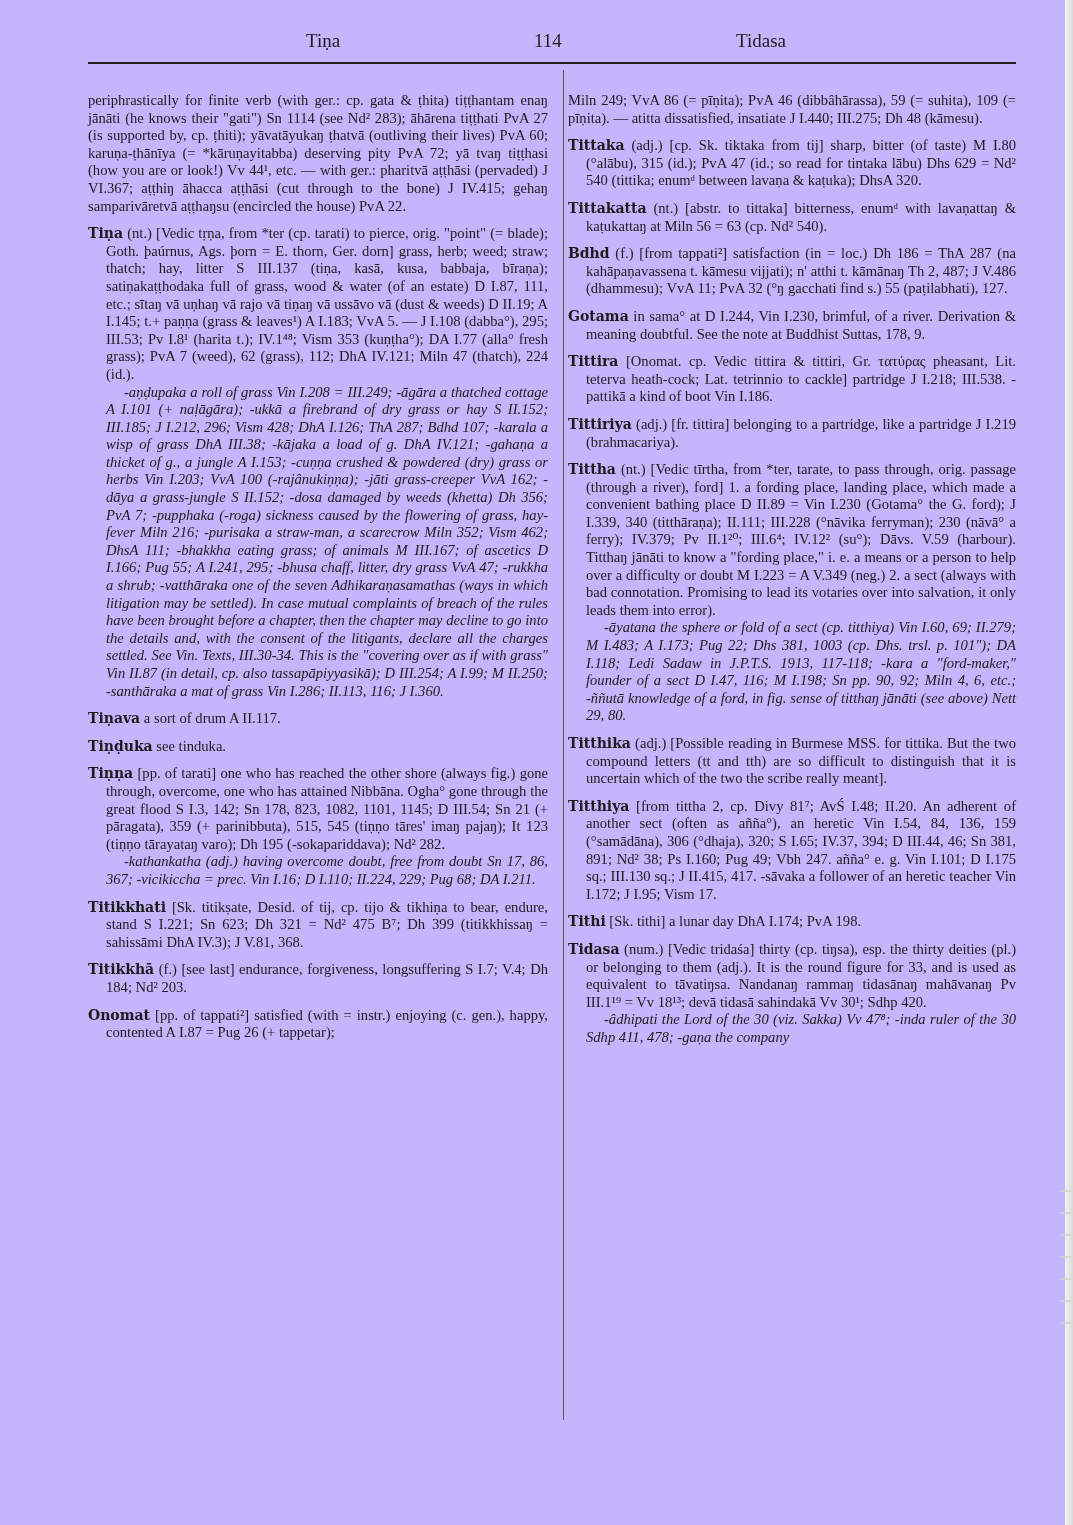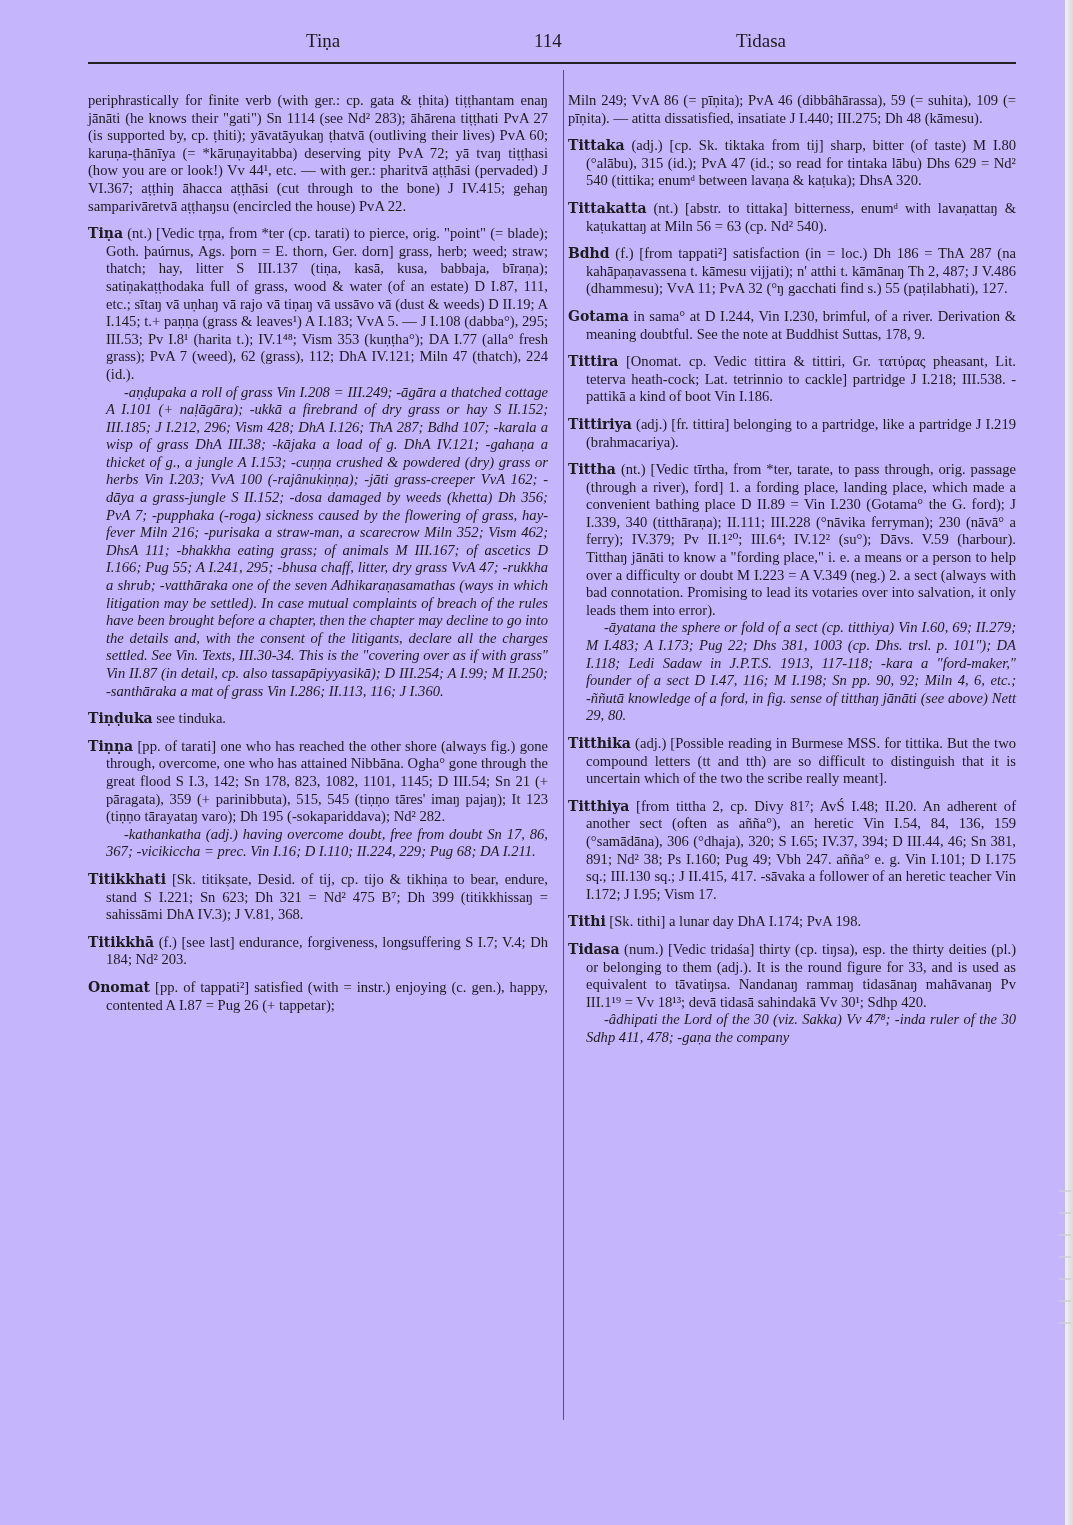--- a/index.html
+++ b/index.html
@@ -39,20 +39,21 @@
     <span class="hd hd-center">114</span>
     <span class="hd hd-right">Tidasa</span>
   </div>
   <div class="rule"></div>
   <div class="divider"></div>
 
   <div class="col col-left">
     <p class="entry cont">periphrastically for finite verb (with ger.: cp. gata &amp; ṭhita) tiṭṭhantam enaŋ jānāti (he knows their "gati") Sn 1114 (see Nd² 283); āhārena tiṭṭhati PvA 27 (is supported by, cp. ṭhiti); yāvatāyukaŋ ṭhatvā (outliving their lives) PvA 60; karuṇa-ṭhānīya (= *kāruṇayitabba) deserving pity PvA 72; yā tvaŋ tiṭṭhasi (how you are or look!) Vv 44¹, etc. — with ger.: pharitvā aṭṭhāsi (pervaded) J VI.367; aṭṭhiŋ āhacca aṭṭhāsi (cut through to the bone) J IV.415; gehaŋ samparivāretvā aṭṭhaŋsu (encircled the house) PvA 22.</p>
     <div id="left-entries">
         <p class="entry"><span class="hw">Tiṇa</span> <span class="body-text">(nt.) [Vedic tṛṇa, from *ter (cp. tarati) to pierce, orig. "point" (= blade); Goth. þaúrnus, Ags. þorn = E. thorn, Ger. dorn] grass, herb; weed; straw; thatch; hay, litter S III.137 (tiṇa, kasā, kusa, babbaja, bīraṇa); satiṇakaṭṭhodaka full of grass, wood &amp; water (of an estate) D I.87, 111, etc.; sītaŋ vā uṇhaŋ vā rajo vā tiṇaŋ vā ussāvo vā (dust &amp; weeds) D II.19; A I.145; t.+ paṇṇa (grass &amp; leaves¹) A I.183; VvA 5. — J I.108 (dabba°), 295; III.53; Pv I.8¹ (harita t.); IV.1⁴⁸; Vism 353 (kuṇṭha°); DA I.77 (alla° fresh grass); PvA 7 (weed), 62 (grass), 112; DhA IV.121; Miln 47 (thatch), 224 (id.).</span><span class="subentry-block">-aṇḍupaka a roll of grass Vin I.208 = III.249; -āgāra a thatched cottage A I.101 (+ naḷāgāra); -ukkā a firebrand of dry grass or hay S II.152; III.185; J I.212, 296; Vism 428; DhA I.126; ThA 287; Bdhd 107; -karala a wisp of grass DhA III.38; -kājaka a load of g. DhA IV.121; -gahaṇa a thicket of g., a jungle A I.153; -cuṇṇa crushed &amp; powdered (dry) grass or herbs Vin I.203; VvA 100 (-rajânukiṇṇa); -jāti grass-creeper VvA 162; -dāya a grass-jungle S II.152; -dosa damaged by weeds (khetta) Dh 356; PvA 7; -pupphaka (-roga) sickness caused by the flowering of grass, hay-fever Miln 216; -purisaka a straw-man, a scarecrow Miln 352; Vism 462; DhsA 111; -bhakkha eating grass; of animals M III.167; of ascetics D I.166; Pug 55; A I.241, 295; -bhusa chaff, litter, dry grass VvA 47; -rukkha a shrub; -vatthāraka one of the seven Adhikaraṇasamathas (ways in which litigation may be settled). In case mutual complaints of breach of the rules have been brought before a chapter, then the chapter may decline to go into the details and, with the consent of the litigants, declare all the charges settled. See Vin. Texts, III.30-34. This is the "covering over as if with grass" Vin II.87 (in detail, cp. also tassapāpiyyasikā); D III.254; A I.99; M II.250; -santhāraka a mat of grass Vin I.286; II.113, 116; J I.360.</span></p>
+        <p class="entry"><span class="hw">Tiṇava</span> <span class="body-text">a sort of drum A II.117.</span></p>
         <p class="entry"><span class="hw">Tiṇḍuka</span> <span class="body-text">see tinduka.</span></p>
         <p class="entry"><span class="hw">Tiṇṇa</span> <span class="body-text">[pp. of tarati] one who has reached the other shore (always fig.) gone through, overcome, one who has attained Nibbāna. Ogha° gone through the great flood S I.3, 142; Sn 178, 823, 1082, 1101, 1145; D III.54; Sn 21 (+ pāragata), 359 (+ parinibbuta), 515, 545 (tiṇṇo tāres' imaŋ pajaŋ); It 123 (tiṇṇo tārayataŋ varo); Dh 195 (-sokapariddava); Nd² 282.</span><span class="subentry-block">-kathankatha (adj.) having overcome doubt, free from doubt Sn 17, 86, 367; -vicikiccha = prec. Vin I.16; D I.110; II.224, 229; Pug 68; DA I.211.</span></p>
         <p class="entry"><span class="hw">Titikkhati</span> <span class="body-text">[Sk. titikṣate, Desid. of tij, cp. tijo &amp; tikhiṇa to bear, endure, stand S I.221; Sn 623; Dh 321 = Nd² 475 B⁷; Dh 399 (titikkhissaŋ = sahissāmi DhA IV.3); J V.81, 368.</span></p>
         <p class="entry"><span class="hw">Titikkhā</span> <span class="body-text">(f.) [see last] endurance, forgiveness, longsuffering S I.7; V.4; Dh 184; Nd² 203.</span></p>
         <p class="entry"><span class="hw">Onomat</span> <span class="body-text">[pp. of tappati²] satisfied (with = instr.) enjoying (c. gen.), happy, contented A I.87 = Pug 26 (+ tappetar);</span></p>
       </div>
   </div>
 
   <div class="col col-right">
     <p class="entry cont">Miln 249; VvA 86 (= pīṇita); PvA 46 (dibbâhārassa), 59 (= suhita), 109 (= pīṇita). — atitta dissatisfied, insatiate J I.440; III.275; Dh 48 (kāmesu).</p>

